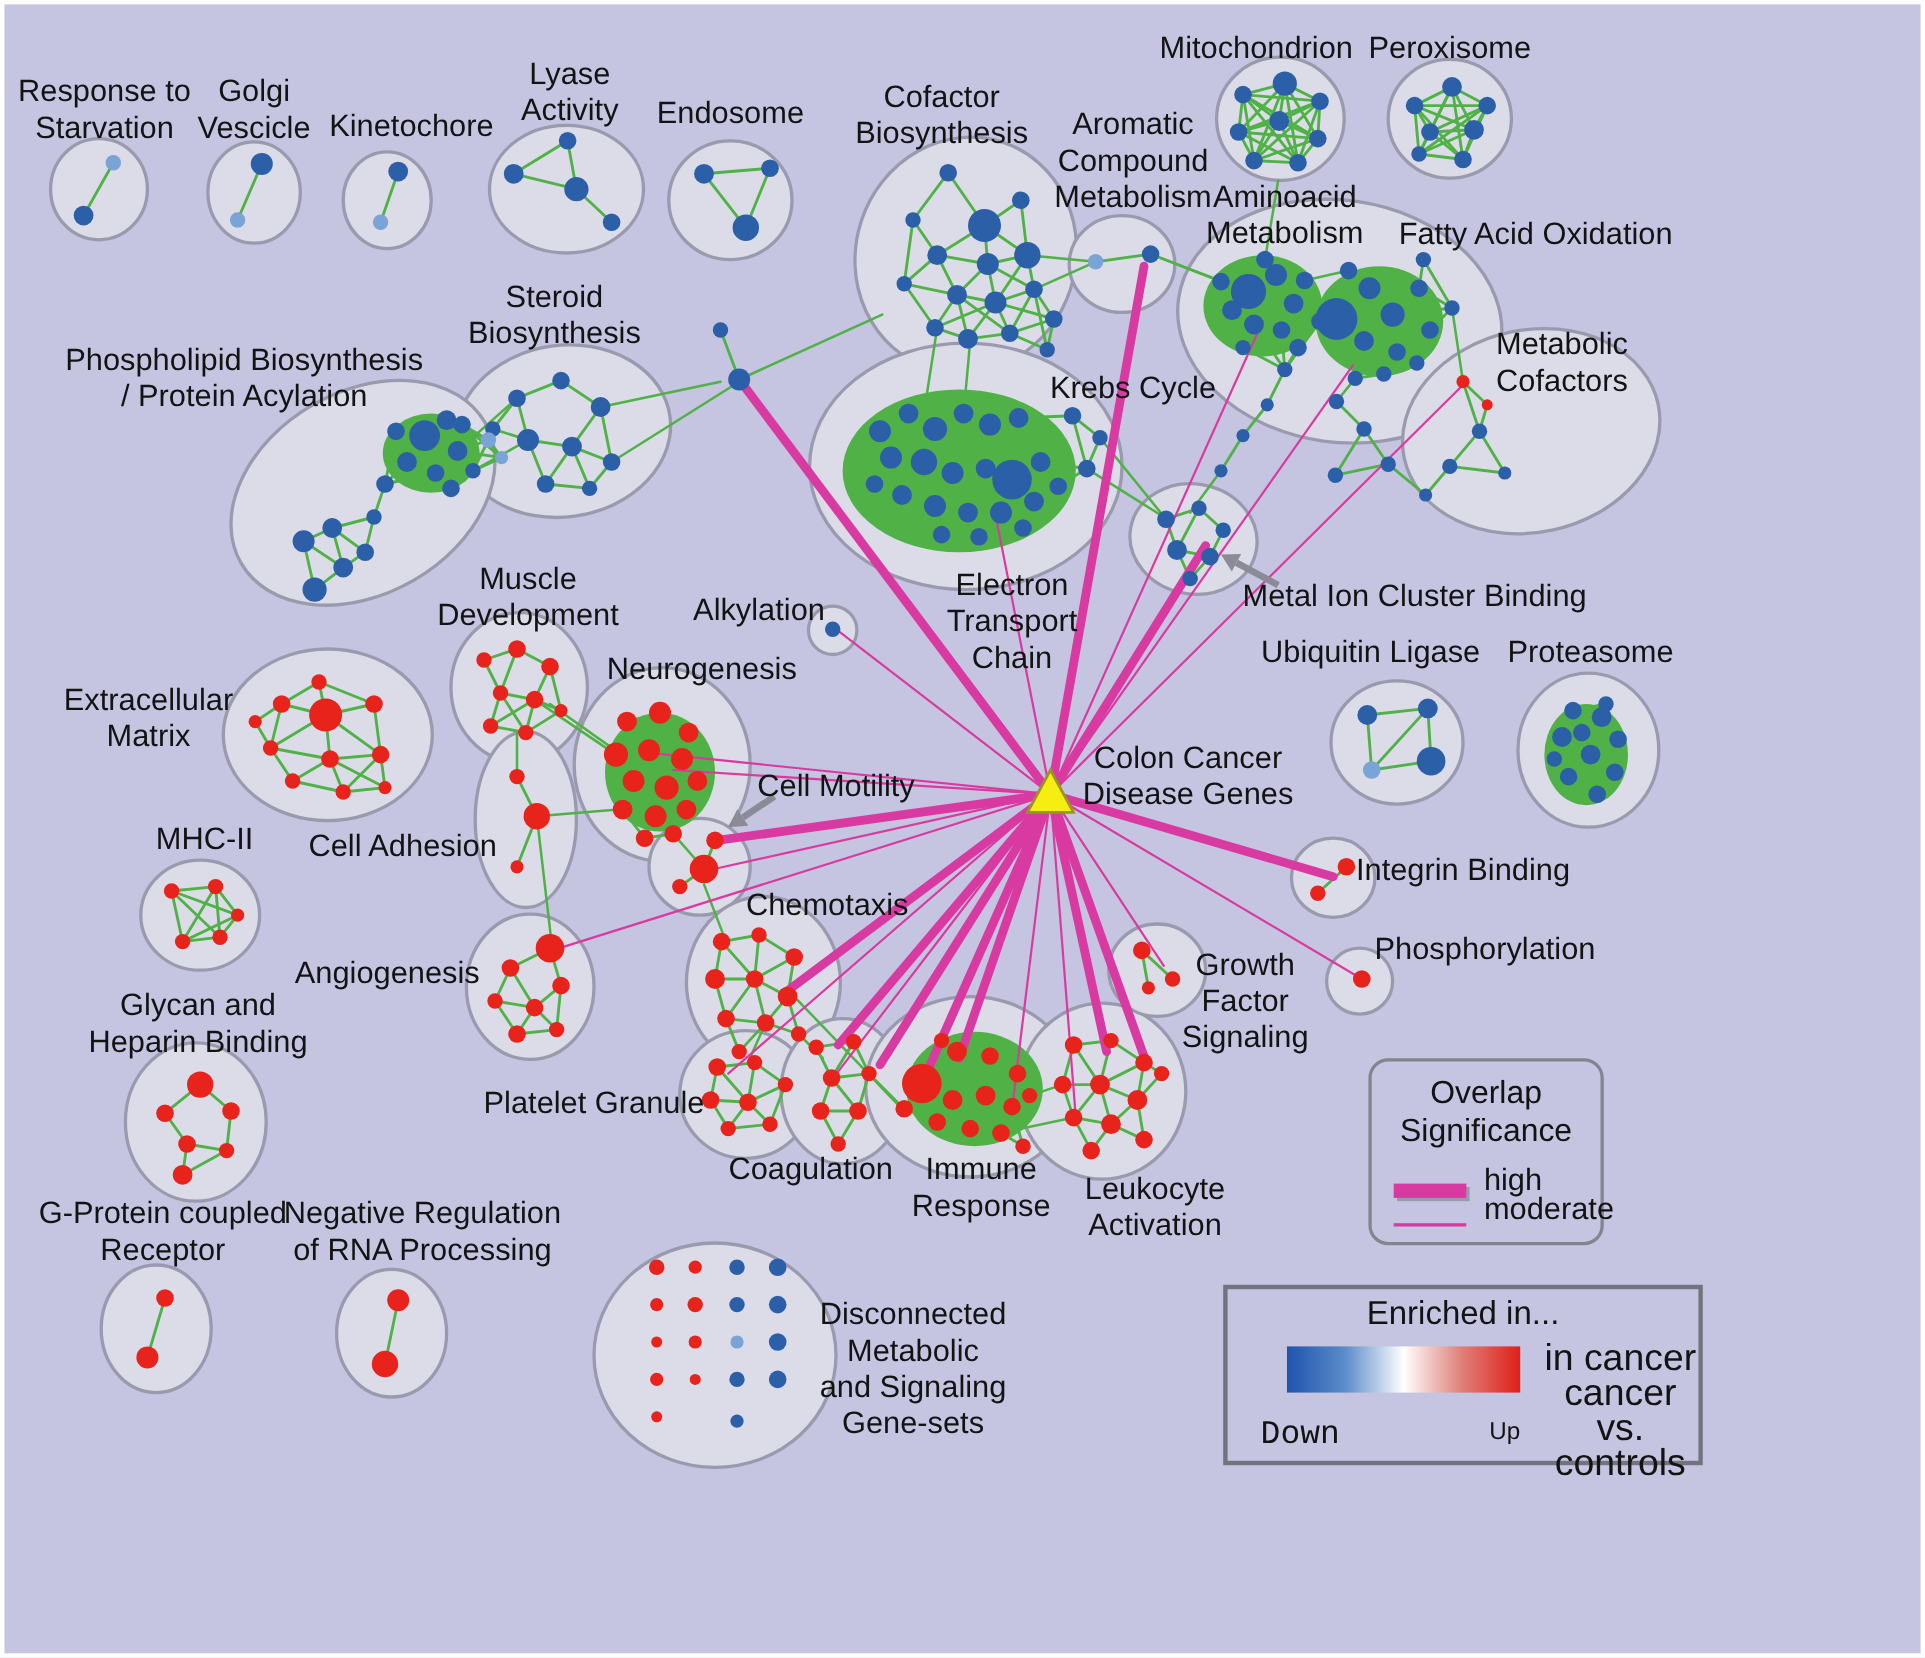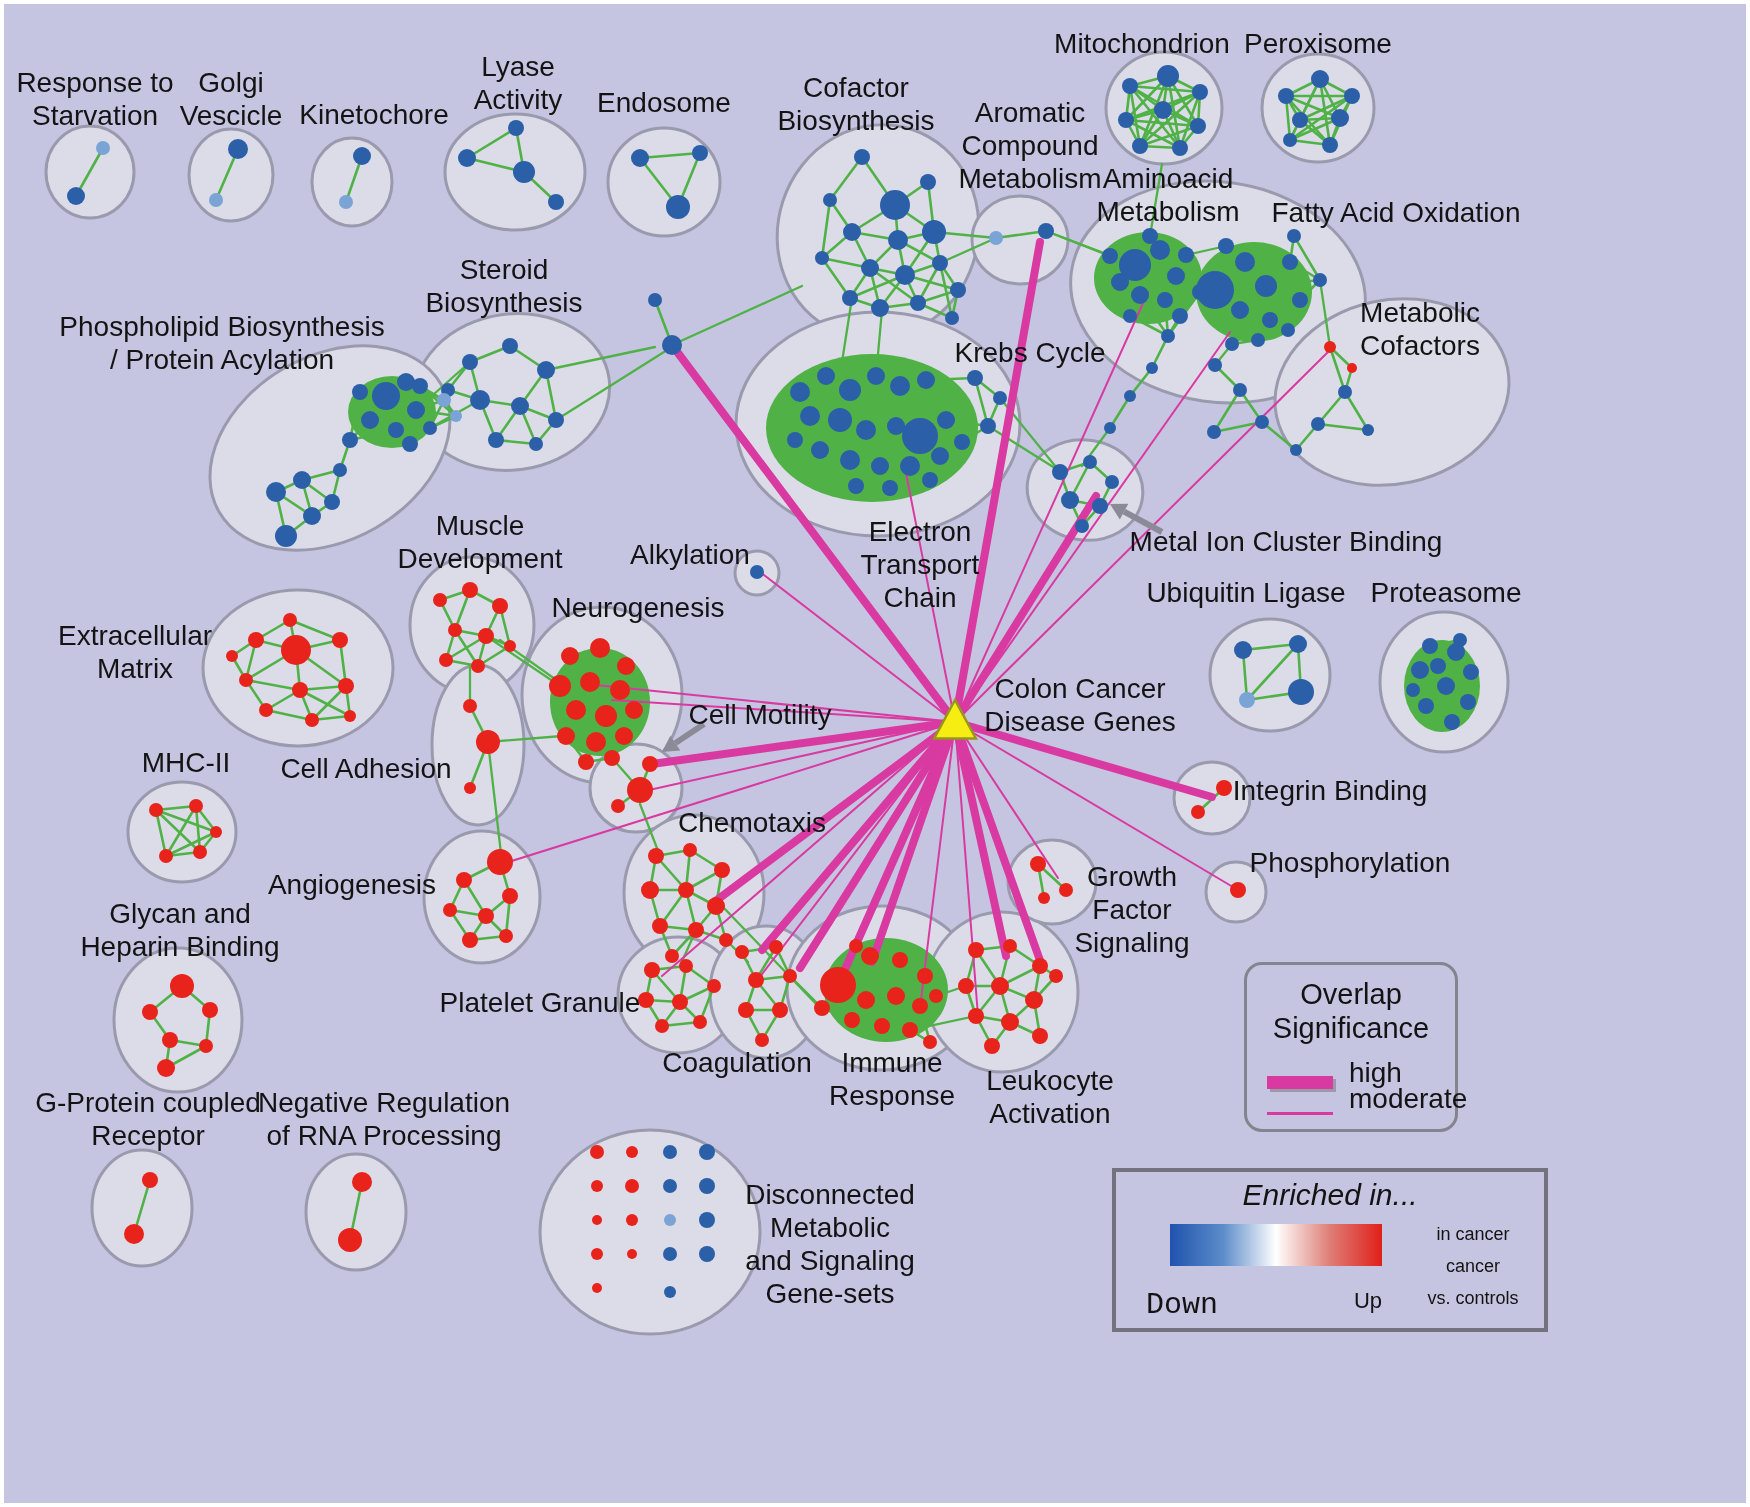--- a/index.html
+++ b/index.html
@@ -12,26 +12,26 @@
       border:3px solid #84848f;border-radius:18px;text-align:center;margin-left:16px;}
   .lg-title{font-size:29px;line-height:34px;}
   .lg-title.first{margin-top:12px;}
   .lg-row{position:absolute;left:20px;display:flex;align-items:flex-end;}
   .sw-high{display:inline-block;width:66px;height:13px;background:#d93aa1;
       box-shadow:3px 3px 0 #9a9aa8;}
   .sw-mod{display:inline-block;width:66px;height:3px;background:#d93aa1;}
   .lg-label{font-size:28px;margin-left:16px;}
   #legend-enriched{left:1112px;top:1168px;width:436px;height:164px;
       border:4px solid #73737f;background:#c5c5e1;}
-  .en-title{text-align:center;font-size:30px;margin-top:6px;font-style:italic;}
+  .en-title{text-align:center;font-size:30px;margin-top:6px;}
   .en-bar{position:absolute;left:54px;top:52px;width:212px;height:42px;}
   .en-down{position:absolute;left:30px;top:116px;font-size:30px;font-family:Liberation Mono, monospace;}
   .en-up{position:absolute;left:230px;top:116px;width:36px;text-align:right;font-size:22px;}
   .en-note{position:absolute;left:284px;top:46px;width:146px;text-align:center;
-      font-size:18px;line-height:32px;}
+      font-size:34px;line-height:32px;}
 </style>
 </head>
 <body>
 
 <svg id="net" width="1750" height="1507" viewBox="0 0 1750 1507">
     <rect x="4" y="4" width="1742" height="1499" fill="#c5c5e1"></rect>
     <g>
       <ellipse cx="90" cy="172" rx="44" ry="46" transform="rotate(0 90 172)" fill="#dcdce8" stroke="#9a9aae" stroke-width="3"></ellipse>
       <ellipse cx="231" cy="175" rx="42" ry="46" transform="rotate(0 231 175)" fill="#dcdce8" stroke="#9a9aae" stroke-width="3"></ellipse>
       <ellipse cx="352" cy="182" rx="40" ry="44" transform="rotate(0 352 182)" fill="#dcdce8" stroke="#9a9aae" stroke-width="3"></ellipse>

